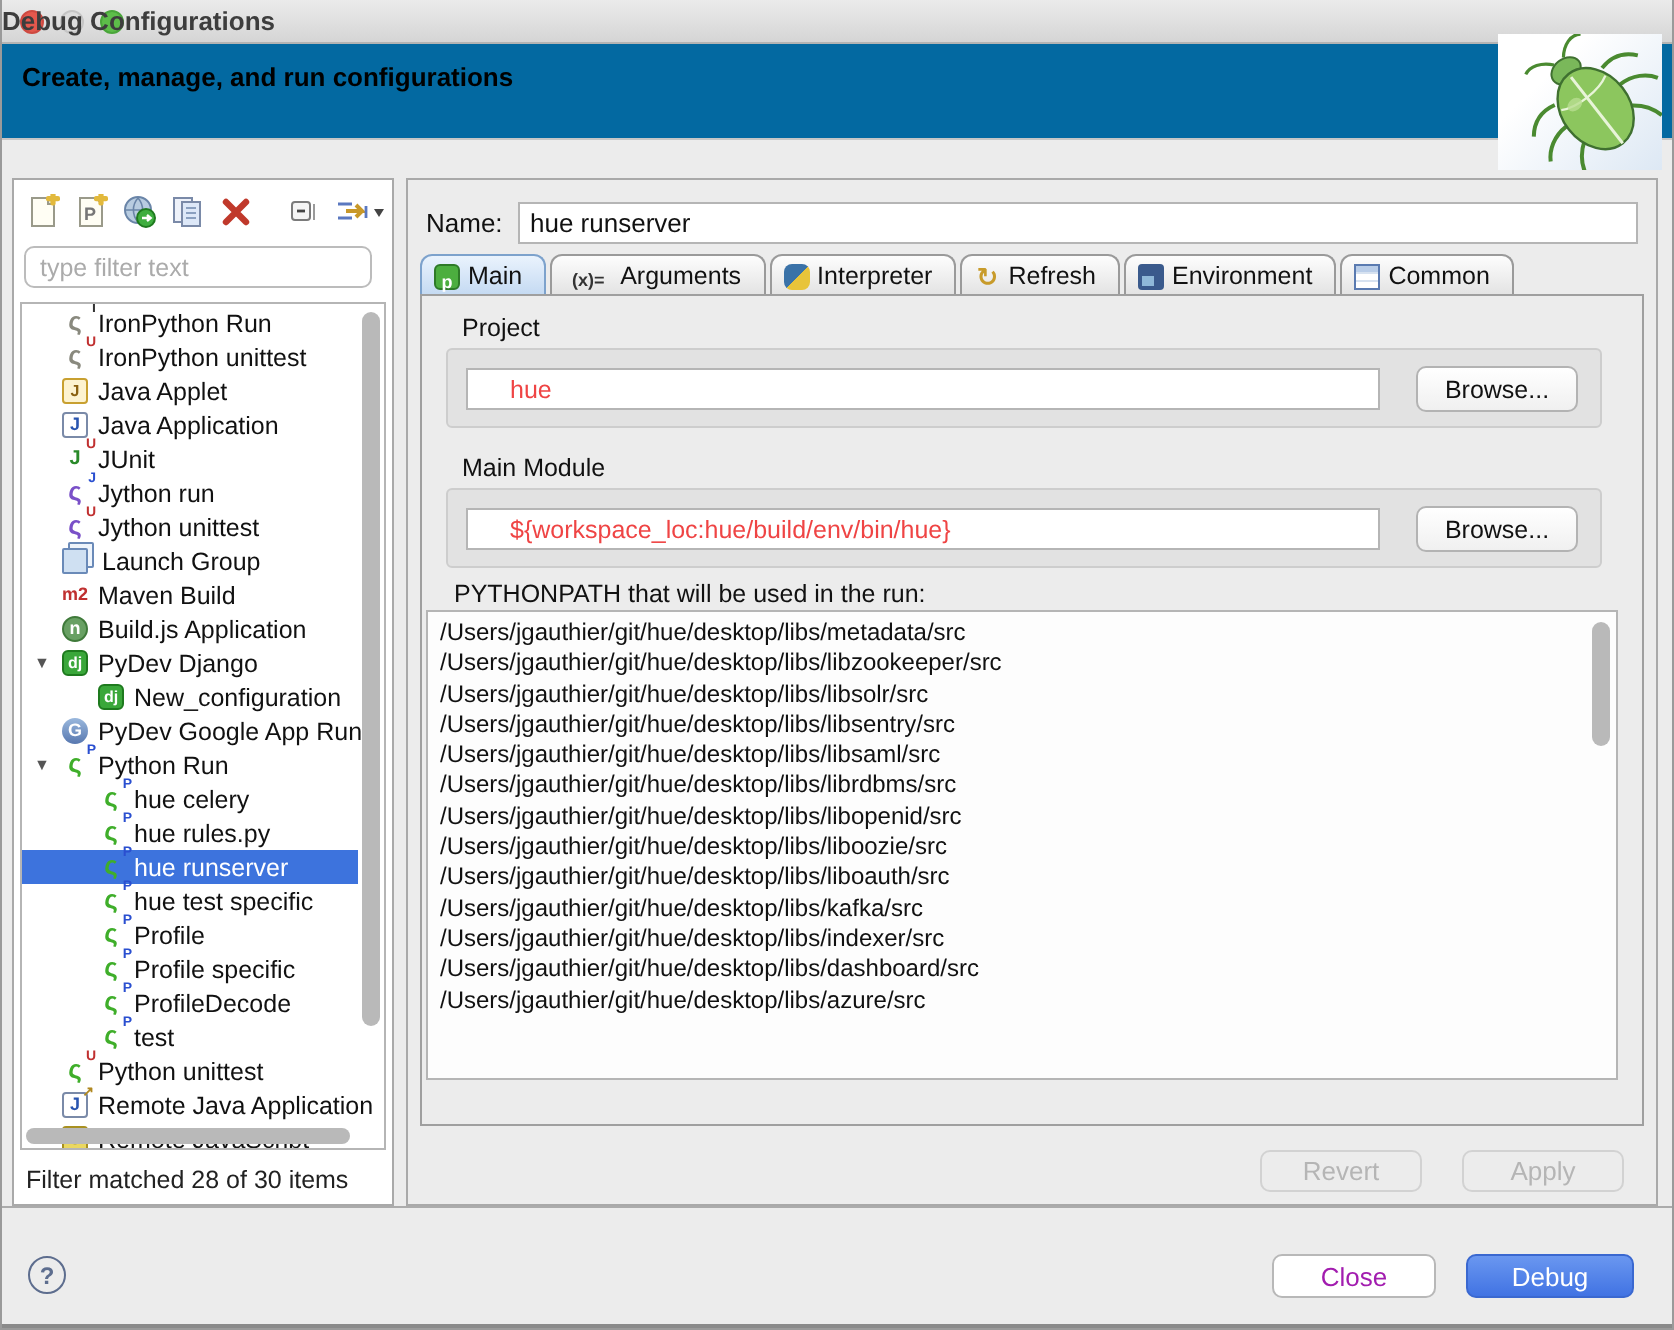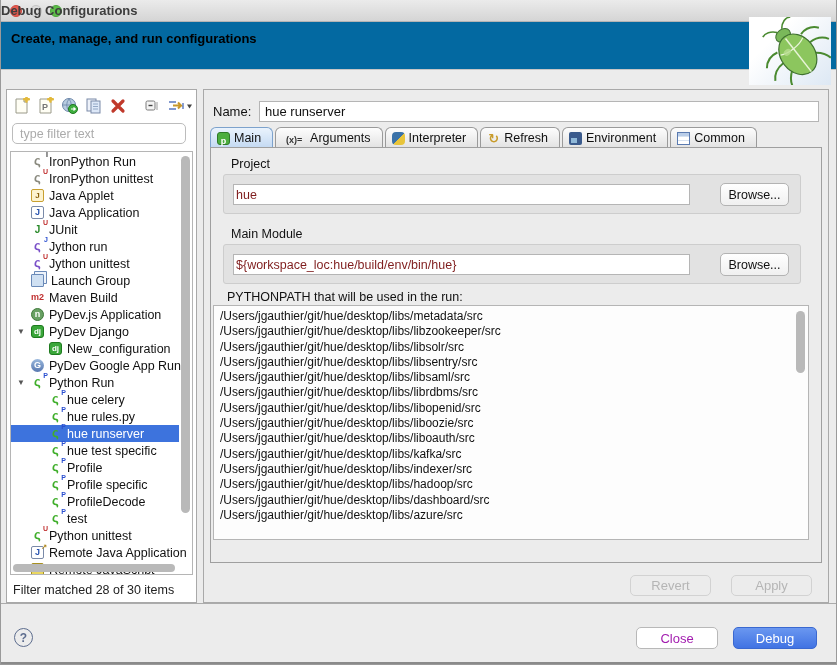--- a/index.html
+++ b/index.html
@@ -87,22 +87,22 @@
   .tabicon-environment-icon { background:#3a5a8c; border-radius:2px; }
   .tabicon-environment-icon::before { content:""; position:absolute; left:2px; bottom:2px; width:6px; height:5px; background:#8fb8d8; }
   .tabicon-common-icon { background:#fff; border:1px solid #5a7ab0;
     background-image:linear-gradient(#b9cde8 3px,transparent 3px),repeating-linear-gradient(transparent 0 3px,#d7e2f0 3px 4px); }
   .tab-content { position:absolute; top:57px; left:6px; right:6px; bottom:39px;
     border:1px solid #9f9f9f; background:#ececec; }
   .sec-label { position:absolute; left:20px; font-size:12.5px; color:#111; }
   .groupbox { position:absolute; left:12px; right:20px; height:40px;
     background:#e2e2e2; border:1px solid #cdcdcd; border-radius:3px; }
   .gb-input { position:absolute; left:9px; top:9px; right:110px; height:21px; background:#fff;
-    border:1px solid #b5b5b5; font-family:"Liberation Sans",sans-serif; font-size:12.5px; padding:0 2px; color:#7f1d1d; }
-  .browse-btn { position:absolute; right:11px; top:8px; width:69px; height:23px;
+    border:1px solid #b5b5b5; font-family:"Liberation Sans",sans-serif; font-size:12.5px; padding:0 21px; color:#ef4444; }
+  .browse-btn { position:absolute; right:11px; top:8px; width:81px; height:23px;
     background:linear-gradient(#ffffff,#f0f0f0); border:1px solid #b3b3b3; border-radius:5px;
     font-family:"Liberation Sans",sans-serif; font-size:12.5px; color:#111; }
   .pp-list { position:absolute; left:2px; right:12px; top:157px; bottom:22px;
     background:#fdfdfd; border:1px solid #b5b5b5; overflow:hidden; }
   .pp-lines { padding:3px 14px 0 6px; }
   .pp-line { font-size:12px; line-height:15.3px; color:#111; white-space:nowrap; }
   .pp-scroll { position:absolute; top:3px; right:2px; bottom:3px; width:11px; }
   .pp-scroll .thumb { position:absolute; left:1px; right:1px; top:2px; height:62px; border-radius:5px; background:#b9b9b9; }
   .ra-row { position:absolute; right:16px; bottom:6px; display:flex; gap:20px; }
   .btn-disabled { width:81px; height:21px; background:#ececec; border:1px solid #d2d2d2;
@@ -244,21 +244,21 @@
           <div class="trow" style="padding-left: 20px;">
             <span class="ti i-group"></span>
             <span>Launch Group</span>
           </div>
           <div class="trow" style="padding-left: 20px;">
             <span class="ti i-maven">m2</span>
             <span>Maven Build</span>
           </div>
           <div class="trow" style="padding-left: 20px;">
             <span class="ti i-node">n</span>
-            <span>PyDev.js Application</span>
+            <span>Build.js Application</span>
           </div>
           <div class="trow" style="padding-left: 20px;">
             <span class="tri">▼</span>
             <span class="ti i-django">dj</span>
             <span>PyDev Django</span>
           </div>
           <div class="trow" style="padding-left: 38px;">
             <span class="ti i-django">dj</span>
             <span>New_configuration</span>
           </div>
@@ -375,21 +375,20 @@
             <div class="pp-line">/Users/jgauthier/git/hue/desktop/libs/libzookeeper/src</div>
             <div class="pp-line">/Users/jgauthier/git/hue/desktop/libs/libsolr/src</div>
             <div class="pp-line">/Users/jgauthier/git/hue/desktop/libs/libsentry/src</div>
             <div class="pp-line">/Users/jgauthier/git/hue/desktop/libs/libsaml/src</div>
             <div class="pp-line">/Users/jgauthier/git/hue/desktop/libs/librdbms/src</div>
             <div class="pp-line">/Users/jgauthier/git/hue/desktop/libs/libopenid/src</div>
             <div class="pp-line">/Users/jgauthier/git/hue/desktop/libs/liboozie/src</div>
             <div class="pp-line">/Users/jgauthier/git/hue/desktop/libs/liboauth/src</div>
             <div class="pp-line">/Users/jgauthier/git/hue/desktop/libs/kafka/src</div>
             <div class="pp-line">/Users/jgauthier/git/hue/desktop/libs/indexer/src</div>
-            <div class="pp-line">/Users/jgauthier/git/hue/desktop/libs/hadoop/src</div>
             <div class="pp-line">/Users/jgauthier/git/hue/desktop/libs/dashboard/src</div>
             <div class="pp-line">/Users/jgauthier/git/hue/desktop/libs/azure/src</div>
           </div>
         <div class="pp-scroll">
             <span class="thumb"></span>
           </div>
       </div>
     </div>
     <div class="ra-row">
       <button class="btn-disabled" disabled="">Revert</button>

